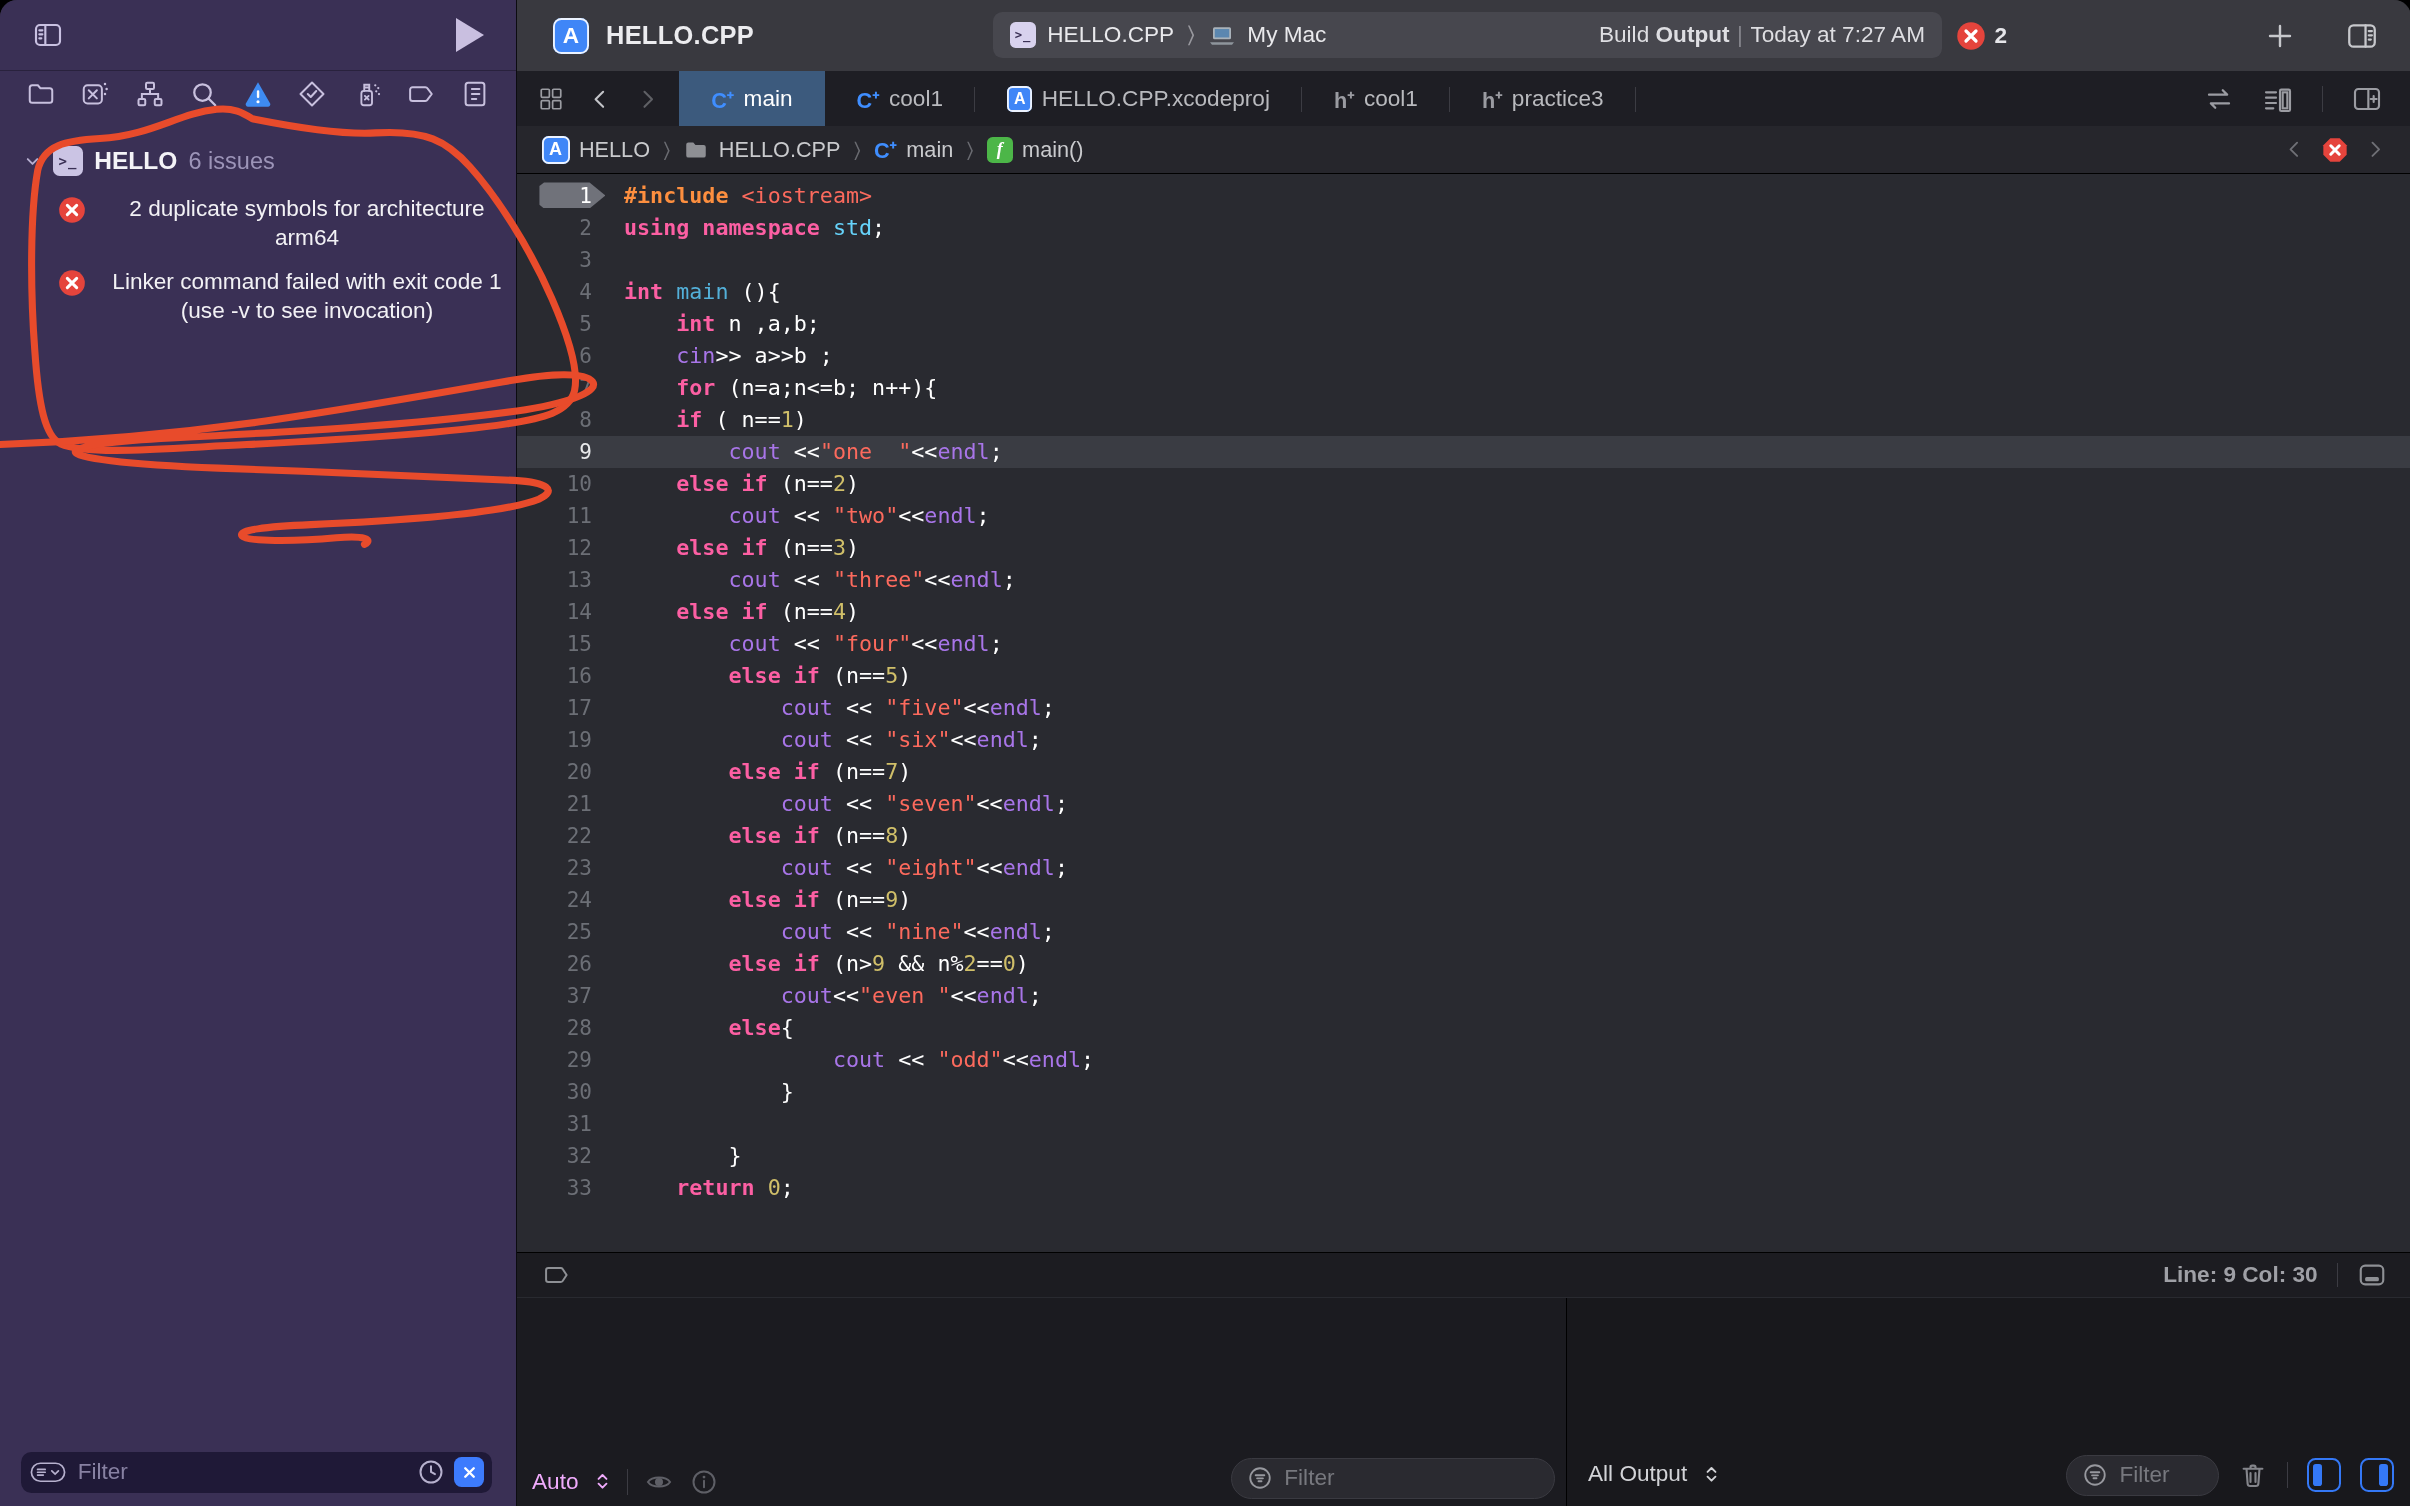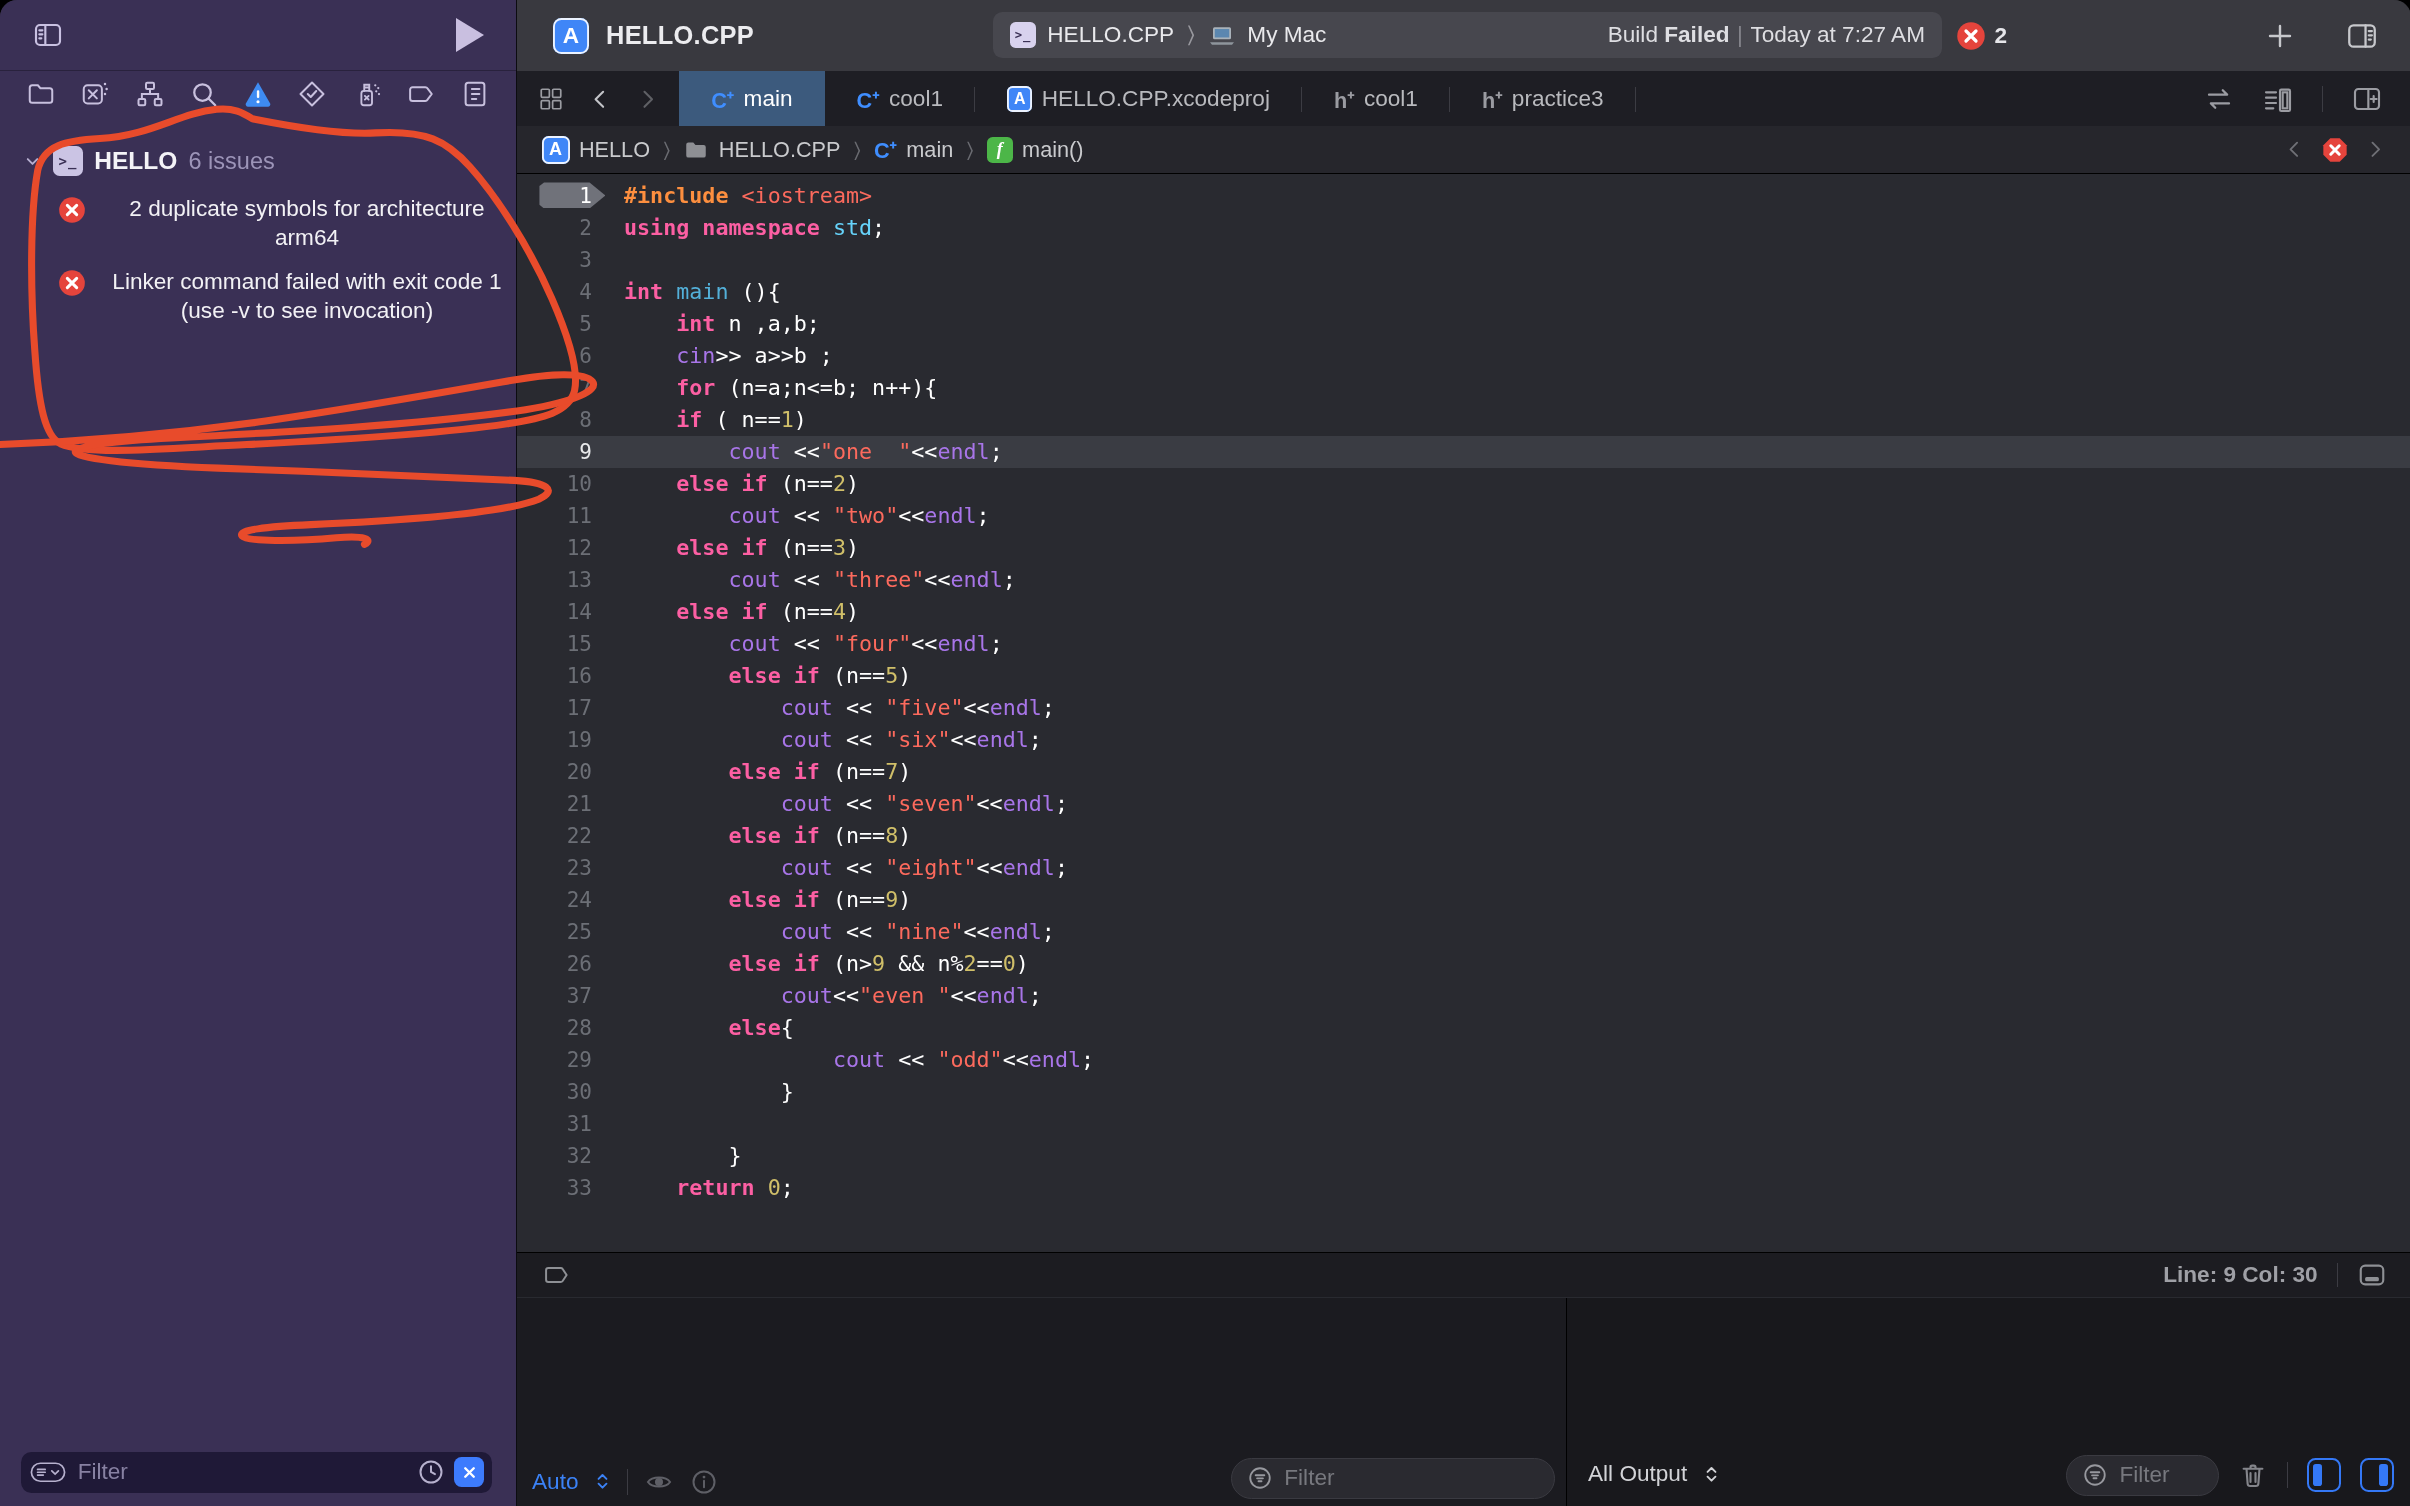--- a/index.html
+++ b/index.html
@@ -102,21 +102,21 @@
   .statusbar .left-icn{color:#8E9095;}
   .sb-right{margin-left:auto;display:flex;align-items:center;gap:19px;}
   .linecol{color:#9FA0A6;font-size:22.6px;font-weight:bold;}
   .sb-right .vdiv{height:24.5px;}
   .sb-right .icn{color:#8E9095;}
   
   .debug{position:absolute;left:0;top:1298px;right:0;bottom:0;background:#18181C;}
   .debug .vars{position:absolute;left:0;top:0;width:1049px;bottom:0;background:#1B1B20;border-right:1.9px solid #000;}
   .dbg-bar{position:absolute;left:0;bottom:0;right:0;height:58px;}
   .dbg-left{position:absolute;left:15px;bottom:11.3px;display:flex;align-items:center;gap:15px;}
-  .auto-lbl{color:#3b82f6;font-size:22.6px;}
+  .auto-lbl{color:#f0abfc;font-size:22.6px;}
   .dim{color:#5E5F66;}
   .dbg-filter{position:absolute;bottom:8.5px;height:41px;border-radius:21px;background:#2A2A30;border:0.9px solid #3A3A41;
               display:flex;align-items:center;gap:11.3px;padding:0 15px;box-sizing:border-box;color:#77787E;}
   .dbg-filter .ph{font-size:22.6px;color:#77787E;}
   .dbg-filter .icn{color:#97989E;}
   .allout{position:absolute;left:1071px;bottom:20px;display:flex;align-items:center;gap:15px;color:#D2D3D7;font-size:22.6px;}
   .dbg-right{position:absolute;right:17px;bottom:11.3px;display:flex;align-items:center;gap:19px;}
   .panel-btn{width:34px;height:34px;border:2.4px solid #3478F6;border-radius:8.5px;position:relative;box-sizing:border-box;}
   .panel-btn .fillbar{position:absolute;top:3.8px;bottom:3.8px;width:9.4px;background:#3478F6;border-radius:2.8px;}
   .panel-btn.left .fillbar{left:3.8px;}
@@ -282,21 +282,21 @@
         <span class="scheme-txt">HELLO.CPP</span>
         <span class="crumb-sep">〉</span>
         <span class="icn">
           <svg width="28" height="24.5" viewBox="0 0 28 24">
               <rect x="5" y="4" width="18" height="12" rx="1.5" fill="#A9B2BA"></rect>
               <rect x="6.8" y="5.8" width="14.4" height="8.4" fill="#5B87B0"></rect>
               <path d="M2 19h24l-2 2.6H4z" fill="#8E959C"></path>
             </svg>
         </span>
         <span class="scheme-txt">My Mac</span>
-        <span class="status-txt"><span>Build</span>&nbsp;<b>Failed</b><span class="bar">|</span><span>Today at 7:27 AM</span></span>
+        <span class="status-txt"><span>Build</span>&nbsp;<b>Output</b><span class="bar">|</span><span>Today at 7:27 AM</span></span>
       </div>
       <div class="err-badge-wrap">
         <span class="icn">
           <svg width="30" height="30" viewBox="0 0 24 24">
               <circle cx="12" cy="12" r="11" fill="#E5443C"></circle>
               <path d="M8 8l8 8M16 8l-8 8" stroke="#fff" stroke-width="2.6" stroke-linecap="round"></path>
             </svg>
         </span>
         <span class="cnt">2</span>
       </div>

